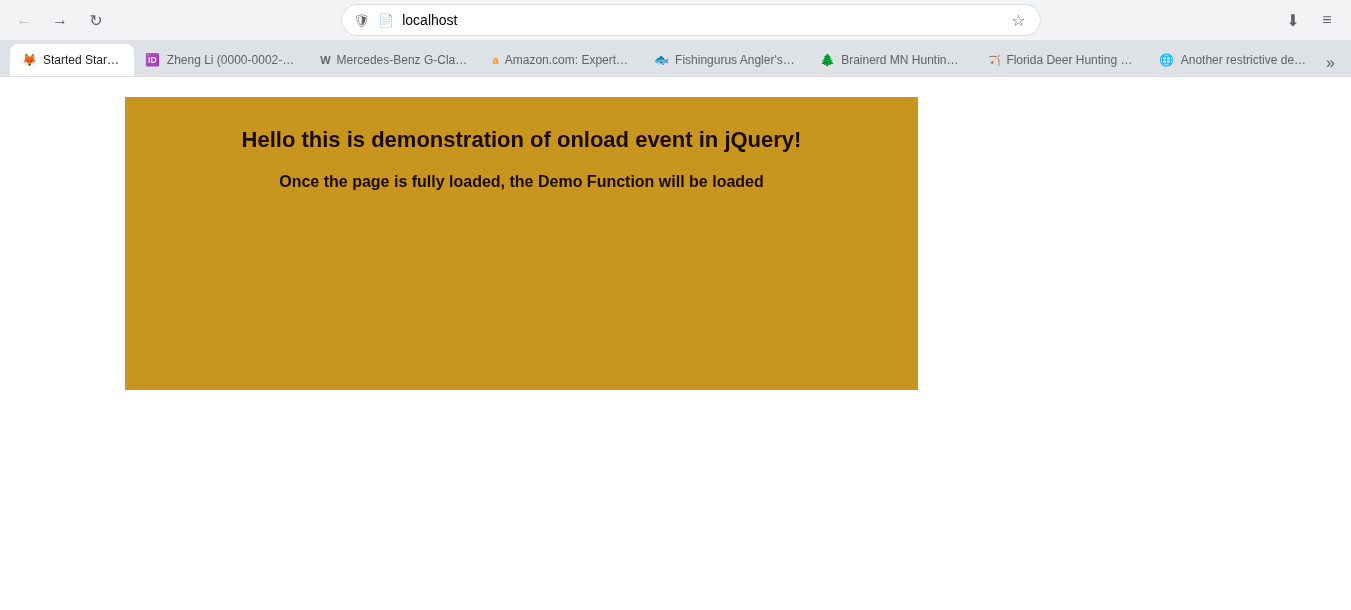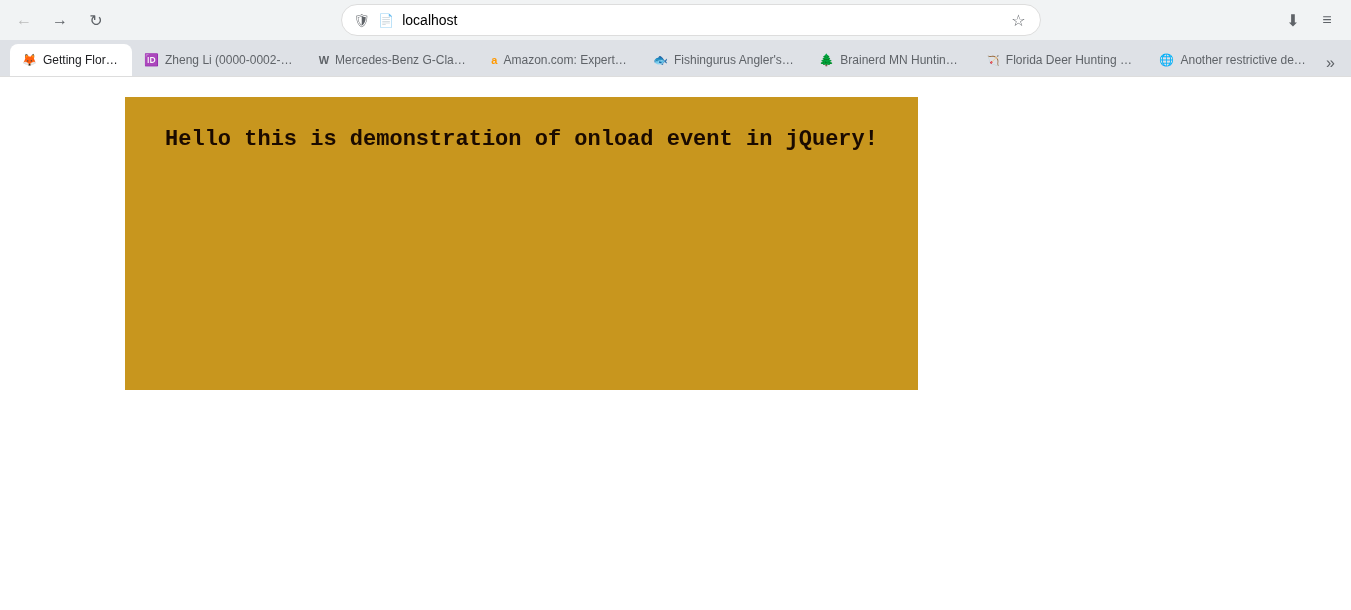--- a/index.html
+++ b/index.html
@@ -188,21 +188,21 @@
       flex-direction: column;
       align-items: center;
       gap: 20px;
     }
 
     .demo-heading {
       font-size: 22px;
       font-weight: bold;
       color: #1a0a00;
       text-align: center;
-      font-family: Liberation Mono, monospace;
+      font-family: Liberation Sans, sans-serif;
     }
 
     .demo-subtext {
       font-size: 16px;
       font-weight: bold;
       color: #1a0a00;
       text-align: center;
       font-family: Arial, sans-serif;
     }
   </style>
@@ -231,21 +231,21 @@
 
     <div class="toolbar-right">
       <button class="toolbar-btn">⬇</button>
       <button class="toolbar-btn">≡</button>
     </div>
   </div>
 
   <div class="tab-bar">
     <div class="tab active">
       <span class="tab-favicon">🦊</span>
-      <span class="tab-label">Getting Florida</span>
+      <span class="tab-label">Started Started</span>
     </div>
     <div class="tab inactive">
       <span class="tab-favicon">🆔</span>
       <span class="tab-label">Zheng Li (0000-0002-3...</span>
     </div>
     <div class="tab inactive">
       <span class="tab-favicon" style="font-size:11px;font-weight:bold;">W</span>
       <span class="tab-label">Mercedes-Benz G-Clas...</span>
     </div>
     <div class="tab inactive">
@@ -271,14 +271,15 @@
     <div class="tabs-overflow">
       <span>»</span>
     </div>
   </div>
 
 </div>
 
 <div class="page-content">
   <div class="demo-box">
     <h1 class="demo-heading">Hello this is demonstration of onload event in jQuery!</h1>
+    <p class="demo-subtext">Once the page is fully loaded, the Demo Function will be loaded</p>
   </div>
 </div>
 
 </body></html>

